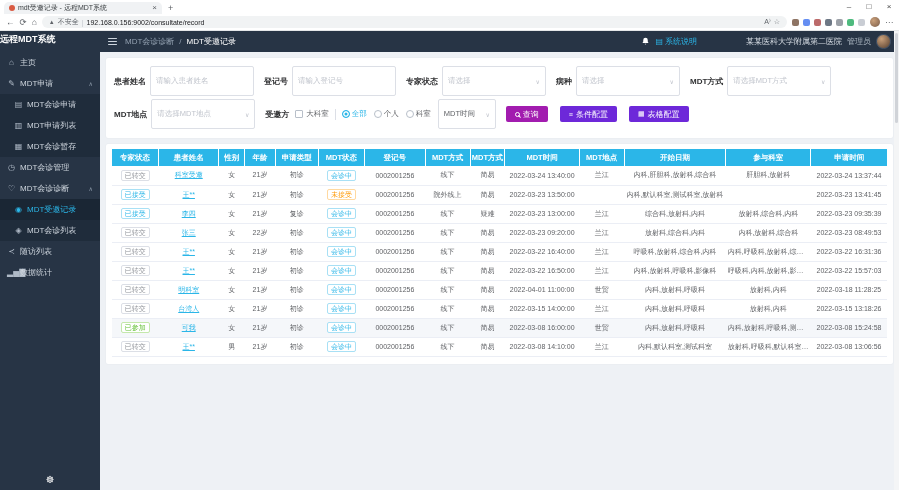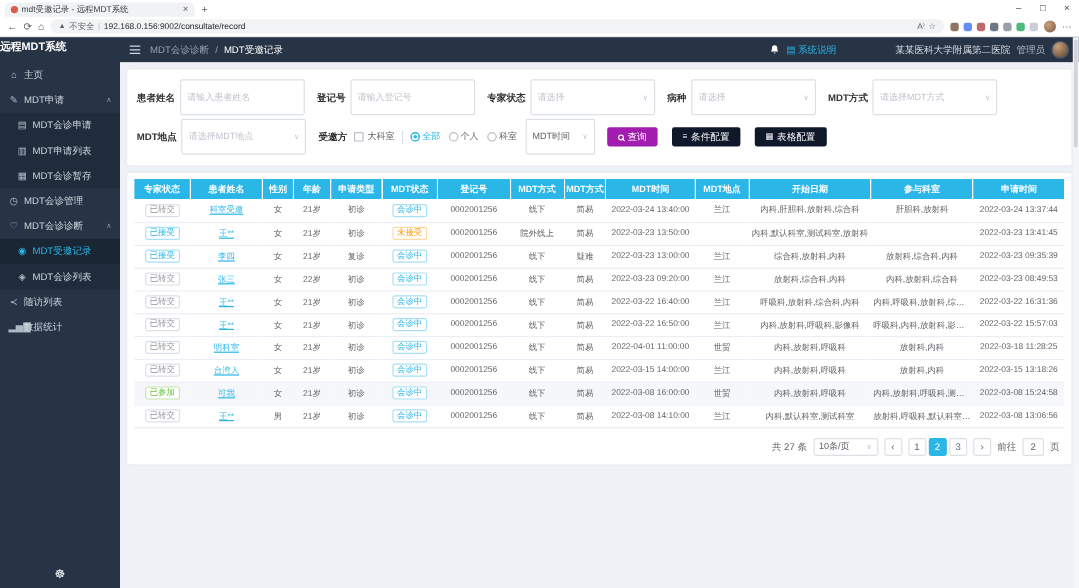--- a/index.html
+++ b/index.html
@@ -95,21 +95,21 @@
   .radio.checked .rdot { border-color:#2bb6e8; background:#2bb6e8; box-shadow:inset 0 0 0 1.5px #fff; }
   .radio.checked em { color:#2bb6e8;text-align:right; }
   .daterange { border:1px solid #dcdfe6; border-radius:2px; height:15px; width:132px;
     display:inline-flex; align-items:center; padding:0 5px; gap:3px; margin-left:2px; cursor:pointer; }
   .daterange .cal { color:#c0c4cc; font-size:7px; }
   .daterange .sep { color:#606266; font-size:7.5px; }
   .btn { height:16px; border:none; border-radius:2px; color:#fff; font-size:8px;
     display:inline-flex; align-items:center; gap:3px; padding:0 9px; cursor:pointer;
     font-family:inherit; }
   .btn-cyan { background:#a21caf; margin-left:10px; }
-  .btn-orange { background:#0f172a; margin-left:12px; }
+  .btn-orange { background:#6d28d9; margin-left:12px; }
   .btn .bic { font-size:7px; }
   .sicon { width:5px; height:5px; border:1px solid #fff; border-radius:50%; position:relative; display:inline-block; }
   .sicon::after { content:""; position:absolute; width:3px; height:1px; background:#fff;
     transform:rotate(45deg); right:-2px; bottom:-1px; }
 
   
   .table-card { background:#fff; border-radius:2px; margin-top:6px; padding:5px 6px 7px;
     box-shadow:0 0 2px rgba(0,0,0,.06); }
   table { width:100%; border-collapse:collapse; table-layout:fixed; }
   thead th { background:#2bb6e8; color:#fff; font-size:7.5px; font-weight:bold; height:17px;
@@ -529,33 +529,20 @@
                 <td>线下</td>
                 <td>简易</td>
                 <td>2022-03-08 14:10:00</td>
                 <td>兰江</td>
                 <td>内科,默认科室,测试科室</td>
                 <td>放射科,呼吸科,默认科室,测...</td>
                 <td>2022-03-08 13:06:56</td>
               </tr>
             </tbody>
         </table>
-        <div class="pagination">
-          <span>共 27 条</span>
-          <div class="psize">
-            <span class="val">10条/页</span>
-            <span class="chev">∨</span>
-          </div>
-          <button class="pbtn">‹</button>
-          <span id="pages"><button class="pbtn">1</button> <button class="pbtn active">2</button> <button class="pbtn">3</button> </span>
-          <button class="pbtn">›</button>
-          <span>前往</span>
-          <input class="jump" value="2" style="">
-          <span>页</span>
-        </div>
       </div>
 
     </div>
 
     <div class="scrollbar">
         <div class="thumb"></div>
       </div>
   </div>
 </div>
 

